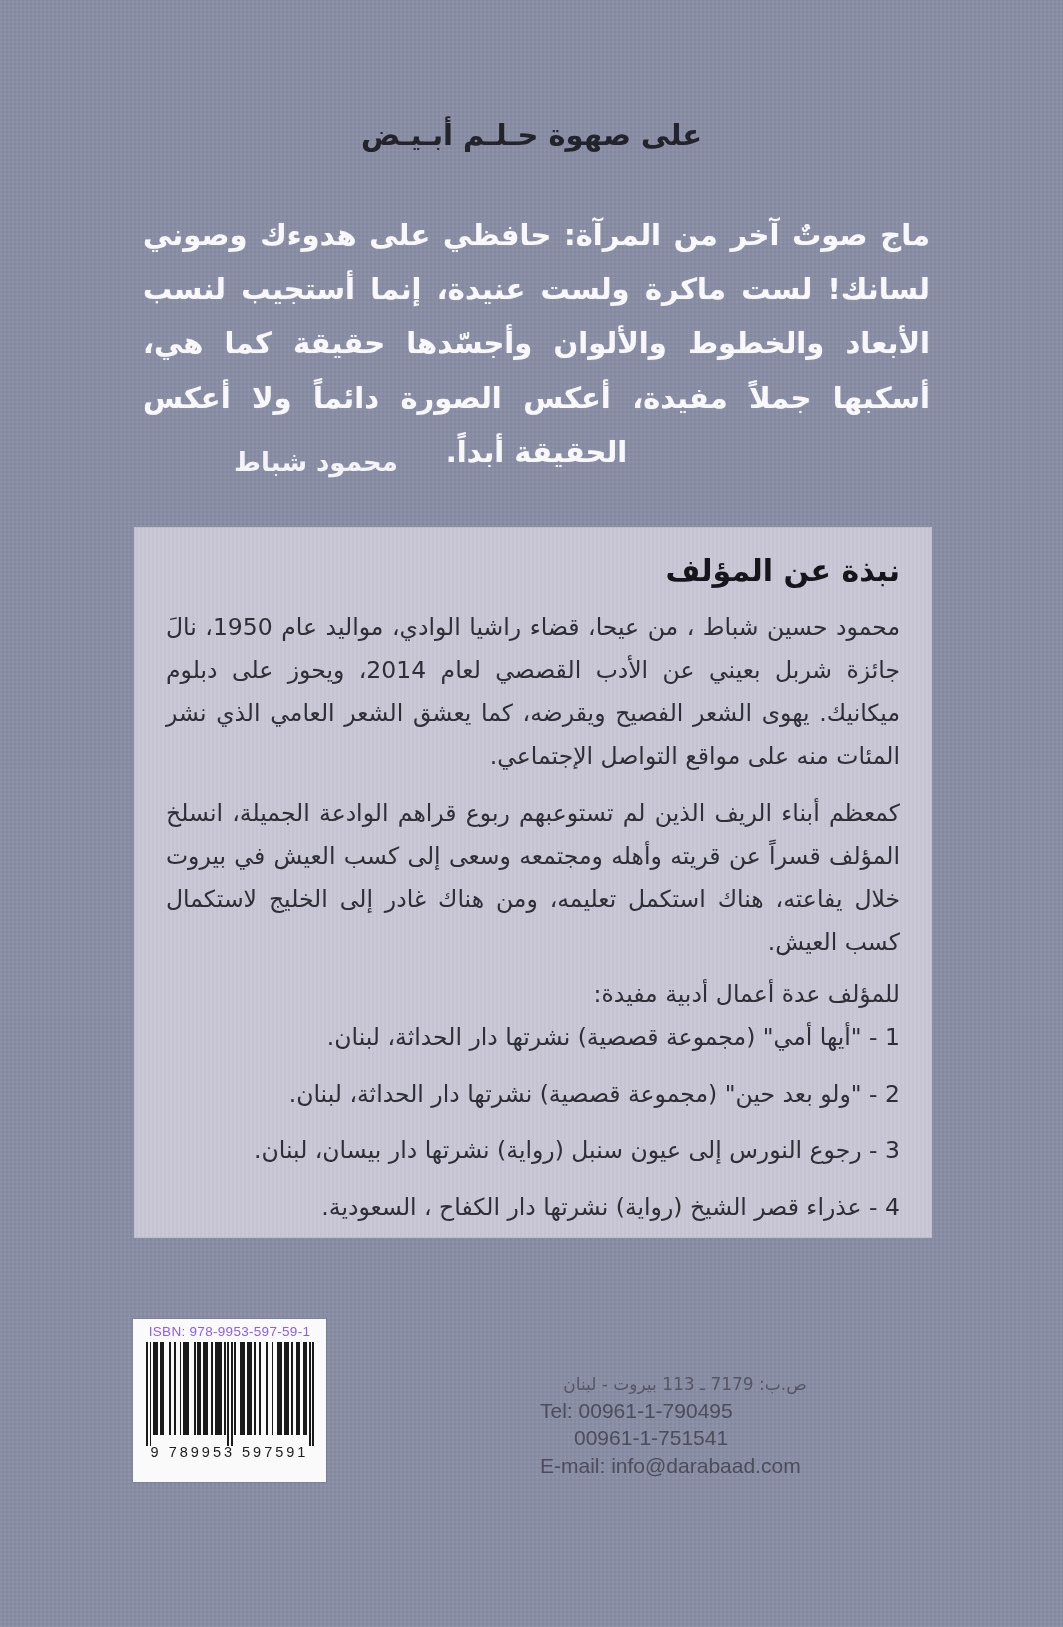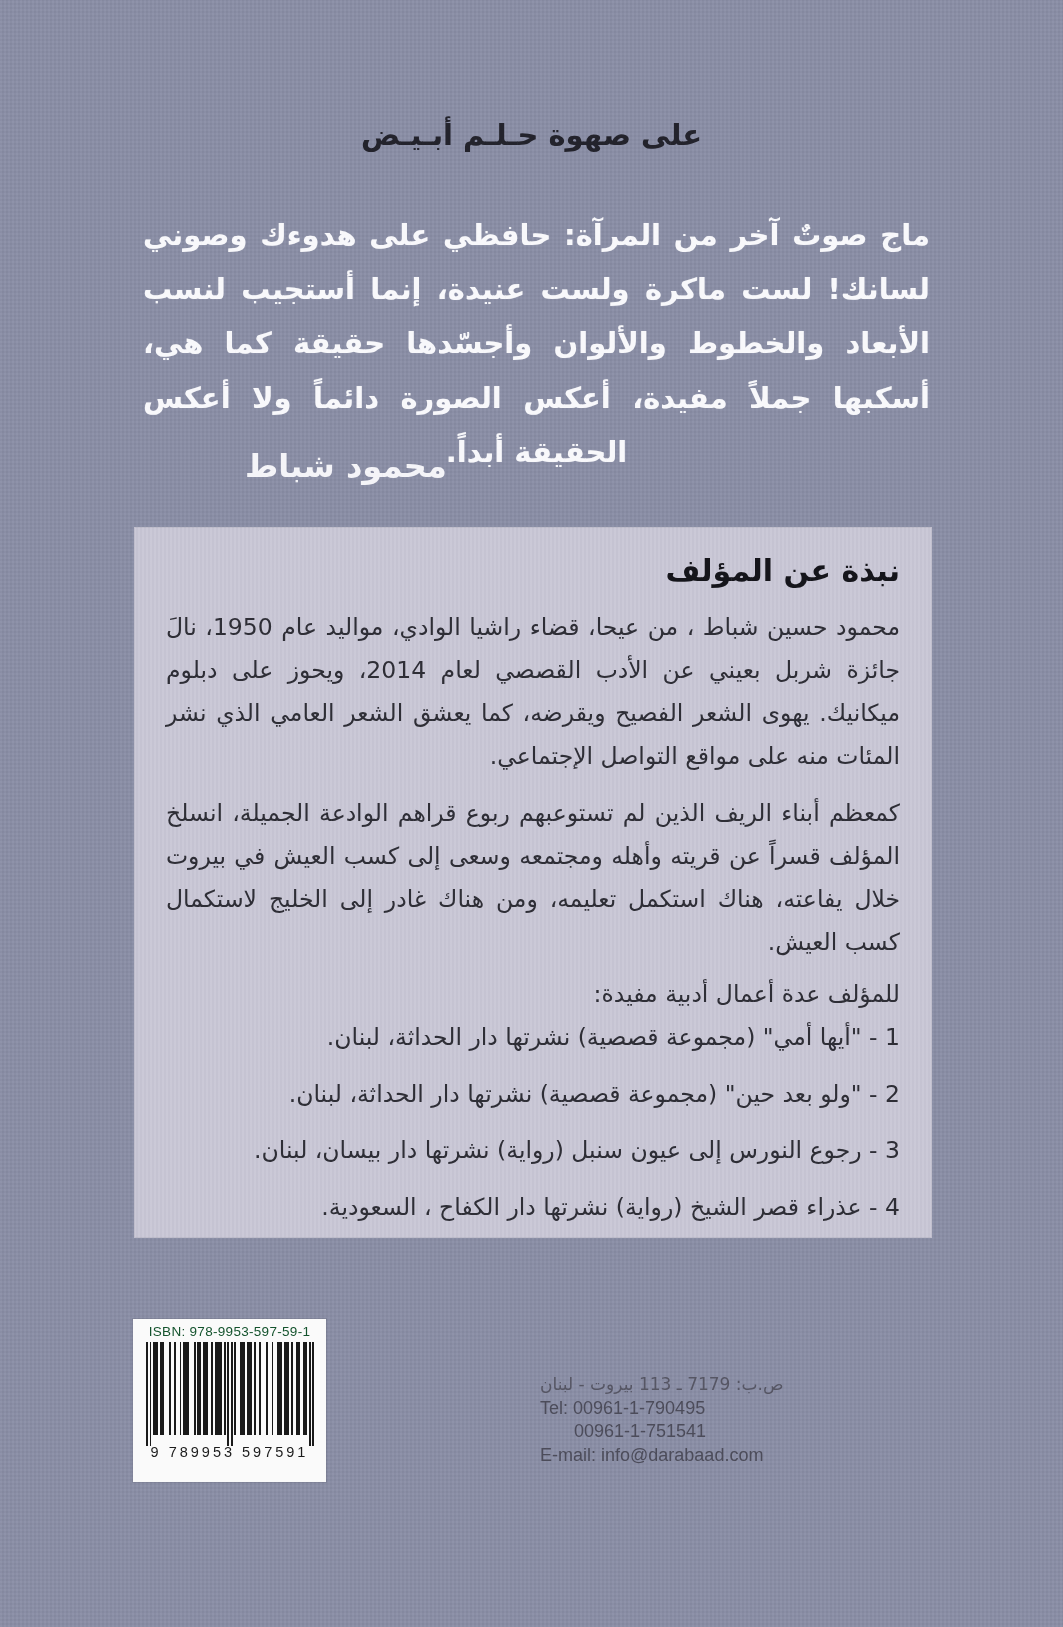--- a/index.html
+++ b/index.html
@@ -25,22 +25,22 @@
   .quote{
     position:absolute; top:208px; left:143px; right:133px;
     font-size:29px; font-weight:bold;
     color:#f8f8fb;
     line-height:1.87;
     text-align:justify;
     text-align-last:center;
     text-shadow:0 0 1px rgba(255,255,255,.35);
   }
   .quote-author{
-    position:absolute; top:447px; left:245px;
-    font-size:32px; font-weight:bold;
+    position:absolute; top:447px; left:234px;
+    font-size:26px; font-weight:bold;
     color:#f4f4f8;
   }
   .about-box{
     position:absolute; left:134px; top:527px;
     width:798px; height:711px;
     box-sizing:border-box;
     background:#c9c7d6;
     background-image:repeating-linear-gradient(90deg, rgba(255,255,255,.03) 0 2px, rgba(0,0,0,.02) 2px 4px);
     padding:20px 32px 10px;
     overflow:hidden;
@@ -77,46 +77,46 @@
     position:absolute; left:133px; top:1319px;
     width:193px; height:163px;
     background:#fafafa;
     box-sizing:border-box;
     text-align:center;
     direction:ltr;
     box-shadow:0 0 0 1px rgba(0,0,0,.08);
   }
   .isbn-text{
     font-family:"Liberation Sans", sans-serif;
-    font-size:13.5px; color:#14532d;
+    font-size:13.5px; color:#8b5cf6;
     margin-top:5px;
     letter-spacing:.3px;
   }
   .barcode-svg{ display:block; margin:3px auto 0; }
   .barcode-digits{
     font-family:"Liberation Sans", sans-serif;
     font-size:14.5px; color:#1c1c1c;
     letter-spacing:3px;
     margin-top:-2px;
   }
   .contact{
     position:absolute; left:540px; top:1374px; width:290px;
     direction:rtl;
   }
   .contact .pobox{
     font-size:17px; color:#55556
 2;
-    text-align:left;
+    text-align:center;
     color:#565664;
     margin-bottom:3px;
   }
   .latin-line{
     direction:ltr; text-align:left;
     font-family:"Liberation Sans", sans-serif;
-    font-size:18px; color:#4c4c5a;
+    font-size:21px; color:#4c4c5a;
     line-height:1.3;
   }
   .latin-line.indent{ padding-left:34px; }
   .logo{
     position:absolute; left:833px; top:1376px;
     width:185px; height:92px;
   }
   .logo svg{ position:absolute; right:0; top:0; }
   .logo-text{
     position:absolute; left:0; bottom:0;

